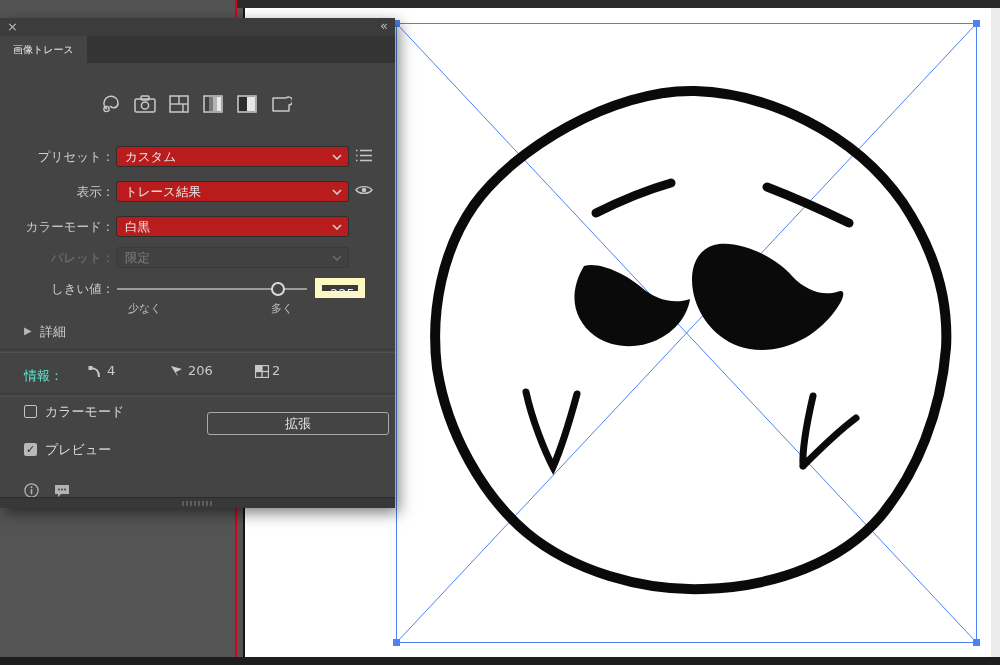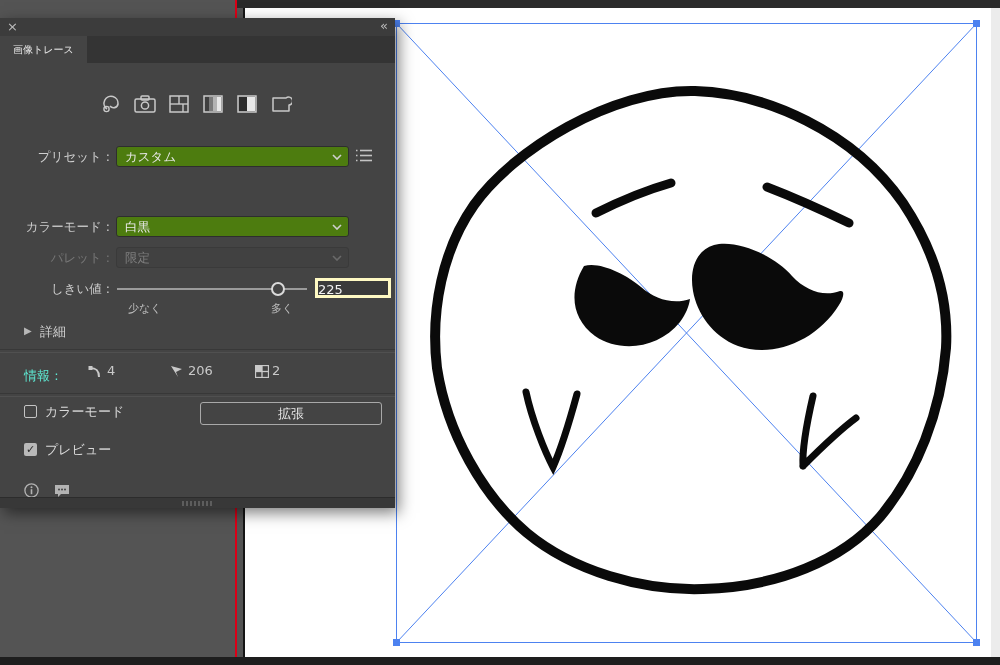--- a/index.html
+++ b/index.html
@@ -26,50 +26,50 @@
   .tabrow{position:absolute;left:0;top:18px;width:100%;height:27px;background:#343434;}
   .tab{display:inline-block;height:27px;line-height:27px;padding:0 13px;background:#444444;color:#e5e5e5;font-size:10px;}
   .pbody{position:absolute;left:0;top:45px;width:100%;height:434px;background:#444444;}
 
   .iconrow{position:absolute;left:100px;top:30px;display:flex;gap:12px;align-items:center;}
   .icon-btn{width:22px;height:22px;display:flex;align-items:center;justify-content:center;}
   .icon-btn svg{display:block}
 
   .frow{position:absolute;left:0;width:100%;height:21px;}
   .flabel{position:absolute;right:285px;top:3px;width:180px;text-align:right;color:#cfcfcf;white-space:nowrap;font-size:12.5px;}
-  .dropdown{position:absolute;left:116px;top:0;width:233px;height:21px;background:#4d7c0f;
+  .dropdown{position:absolute;left:116px;top:0;width:233px;height:21px;background:#b91c1c;
     border:1px solid #2e2e2e;border-radius:3px;box-sizing:border-box;color:#e9e9e9;
     line-height:19px;padding-left:8px;font-size:12.5px;}
   .dd-chev{position:absolute;right:6px;top:7px;}
   .dropdown.disabled{background:#414141;border-color:#3a3a3a;color:#7d7d7d;}
   .flabel.disabled{color:#767676;}
   .side-icon{position:absolute;left:355px;top:2px;}
 
   
   .slider-track{position:absolute;left:117px;top:9px;width:190px;height:2px;background:#9b9b9b;}
   .slider-knob{position:absolute;left:271px;top:3px;width:10px;height:10px;border:2px solid #dadada;
     border-radius:50%;background:#444444;box-sizing:content-box;}
-  .value-box{position:absolute;left:315px;top:-1px;width:76px;height:20px;background:#3a3a3a;
-    border:3px solid #fef9c3;box-sizing:border-box;color:#f2f2f2;line-height:18px;font-size:13px;}
+  .value-box{position:absolute;left:315px;top:-1px;width:50px;height:20px;background:#3a3a3a;
+    border:7px solid #fef9c3;box-sizing:border-box;color:#f2f2f2;line-height:18px;padding-left:8px;font-size:13px;}
   .minmax{position:absolute;top:22px;font-size:11px;color:#bdbdbd;}
 
   .disclosure{position:absolute;left:24px;top:0;color:#b8b8b8;font-size:10px;}
   .adv-label{position:absolute;left:40px;top:-2px;color:#d2d2d2;}
 
   .divider{position:absolute;left:0;width:100%;height:2px;border-top:1px solid #383838;border-bottom:1px solid #505050;}
 
   .info-num{color:#c9c9c9;font-size:13px;}
 
   .checkbox{position:absolute;left:24px;top:2px;width:13px;height:13px;border-radius:2px;box-sizing:border-box;}
   .checkbox.unchecked{border:1px solid #c4c4c4;background:transparent;}
   .checkbox.checked{background:#b9b9b9;color:#2d2d2d;font-size:11px;line-height:13px;text-align:center;font-weight:bold;}
   .cb-label{position:absolute;left:45px;top:0;color:#dadada;}
 
-  .btn{position:absolute;left:200px;width:182px;height:23px;box-sizing:border-box;border-radius:3px;
-    text-align:center;line-height:21px;font-size:13px;}
+  .btn{position:absolute;left:207px;width:182px;height:23px;box-sizing:border-box;border-radius:3px;
+    text-align:center;line-height:21px;font-size:13px;margin-top:10px;}
   .btn.enabled{border:1px solid #a9a9a9;color:#e9e9e9;background:transparent;}
   .btn.disabled{border:1px solid #4a4a4a;color:#6f6f6f;background:#414141;}
 
   .resize-strip{position:absolute;left:0;top:479px;width:100%;height:11px;background:#383838;border-top:1px solid #2c2c2c;box-sizing:border-box;}
   .grip{position:absolute;left:182px;top:3px;width:32px;height:5px;
     background:repeating-linear-gradient(90deg,#5d5d5d 0 2px,transparent 2px 4px);}
 </style>
 </head>
 <body>
 
@@ -175,20 +175,33 @@
             <line x1="5" y1="2.5" x2="17" y2="2.5"></line>
             <line x1="5" y1="7.5" x2="17" y2="7.5"></line>
             <line x1="5" y1="12.5" x2="17" y2="12.5"></line>
             <line x1="1" y1="2.5" x2="2.5" y2="2.5"></line>
             <line x1="1" y1="7.5" x2="2.5" y2="7.5"></line>
             <line x1="1" y1="12.5" x2="2.5" y2="12.5"></line>
           </g>
         </svg>
     </div>
 
+    <div class="frow" style="top:118px">
+      <span class="flabel">表示 :</span>
+      <div class="dropdown">
+        <span>トレース結果</span>
+        <svg class="dd-chev" width="10" height="6" viewBox="0 0 10 6">
+            <polyline points="1,1 5,5 9,1" fill="none" stroke="#cfcfcf" stroke-width="1.6"></polyline>
+          </svg>
+      </div>
+      <svg class="side-icon" width="18" height="14" viewBox="0 0 18 14">
+          <path d="M1,7 C4,2.5 14,2.5 17,7 C14,11.5 4,11.5 1,7 Z" fill="none" stroke="#c3c3c3" stroke-width="1.4"></path>
+          <circle cx="9" cy="7" r="2.3" fill="#c3c3c3"></circle>
+        </svg>
+    </div>
 
     <div class="frow" style="top:184px">
       <span class="flabel disabled">パレット :</span>
       <div class="dropdown disabled">
         <span>限定</span>
         <svg class="dd-chev" width="10" height="6" viewBox="0 0 10 6">
             <polyline points="1,1 5,5 9,1" fill="none" stroke="#6a6a6a" stroke-width="1.6"></polyline>
           </svg>
       </div>
     </div>

